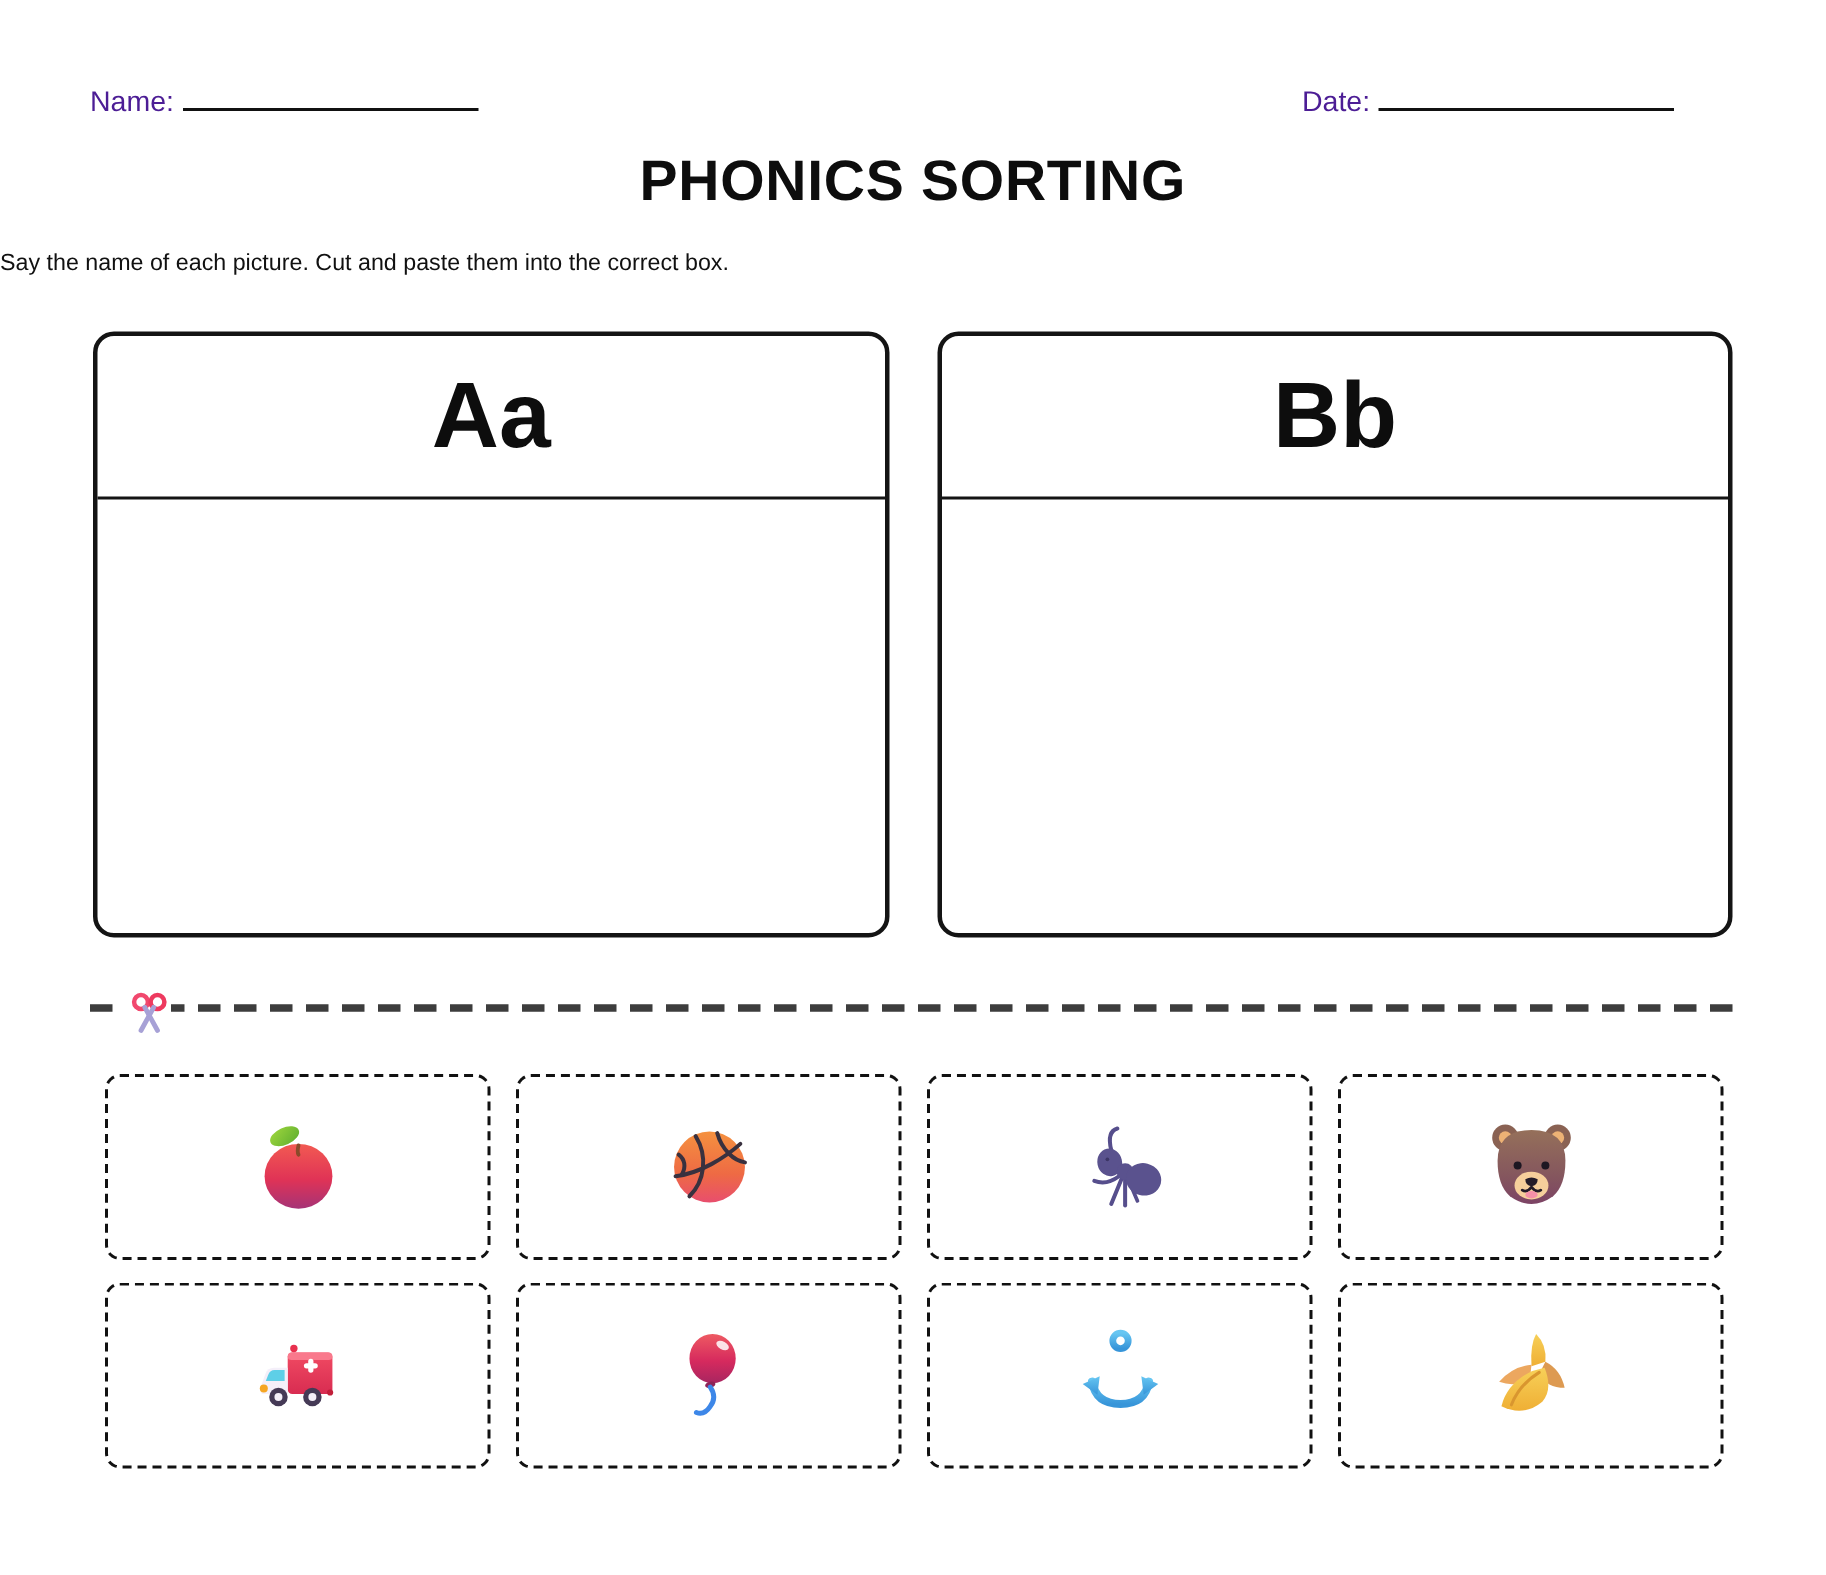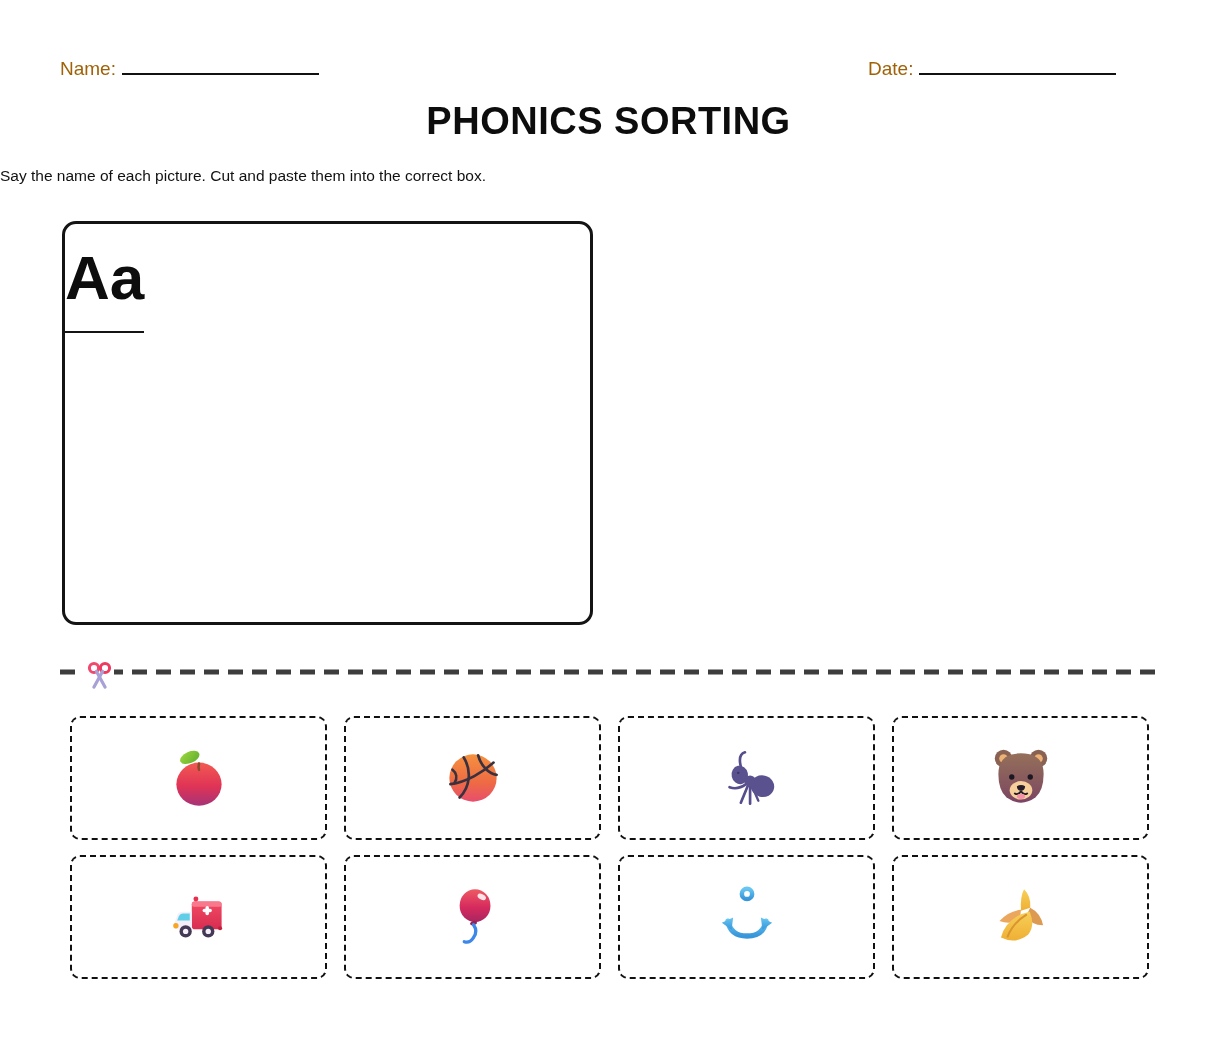--- a/index.html
+++ b/index.html
@@ -10,21 +10,21 @@
   }
   .page {
     position: relative;
     width: 1217px;
     height: 1050px;
     background: #ffffff;
     overflow: hidden;
   }
 
   
-  .field { position: absolute; top: 58px; font-size: 19px; color: #a16207; white-space: nowrap; }
+  .field { position: absolute; top: 58px; font-size: 19px; color: #4c1d95; white-space: nowrap; }
   .field-name { left: 60px; }
   .field-date { left: 868px; }
   .field .label { display: inline-block; vertical-align: baseline; }
   .fill-line {
     display: inline-block;
     width: 197px;
     border-bottom: 2px solid #111;
     height: 16px;
     margin-left: 6px;
   }
@@ -48,21 +48,21 @@
 
   
   .sort-box {
     position: absolute;
     top: 221px;
     height: 404px;
     border: 3px solid #141414;
     border-radius: 14px;
     background: #ffffff;
     display: flex;
-    flex-direction: row;
+    flex-direction: column;
   }
   .sort-box-a { left: 62px;  width: 531px; }
   .sort-box-b { left: 625px; width: 530px; }
   .sort-box-header {
     height: 109px;
     border-bottom: 2.5px solid #141414;
     display: flex;
     align-items: center;
     justify-content: center;
     font-size: 62px;
@@ -253,20 +253,24 @@
   </div>
 
   <div class="title">PHONICS SORTING</div>
   <div class="instructions">Say the name of each picture. Cut and paste them into the correct box.</div>
 
   <div class="sort-box sort-box-a">
     <div class="sort-box-header">Aa</div>
     <div class="sort-box-body"></div>
   </div>
 
+  <div class="sort-box sort-box-b">
+    <div class="sort-box-header">Bb</div>
+    <div class="sort-box-body"></div>
+  </div>
 
   <svg class="cut-line" viewBox="0 0 1097 34">
     <line x1="0" y1="13" x2="1097" y2="13" stroke="#3d3d3d" stroke-width="5" stroke-dasharray="15 9"></line>
     <rect x="24" y="4" width="30" height="18" fill="#ffffff"></rect>
     <g>
       <use href="#scissors-icon" x="26" y="2" width="28" height="28"></use>
     </g>
   </svg>
 
   <div class="cards-grid">

